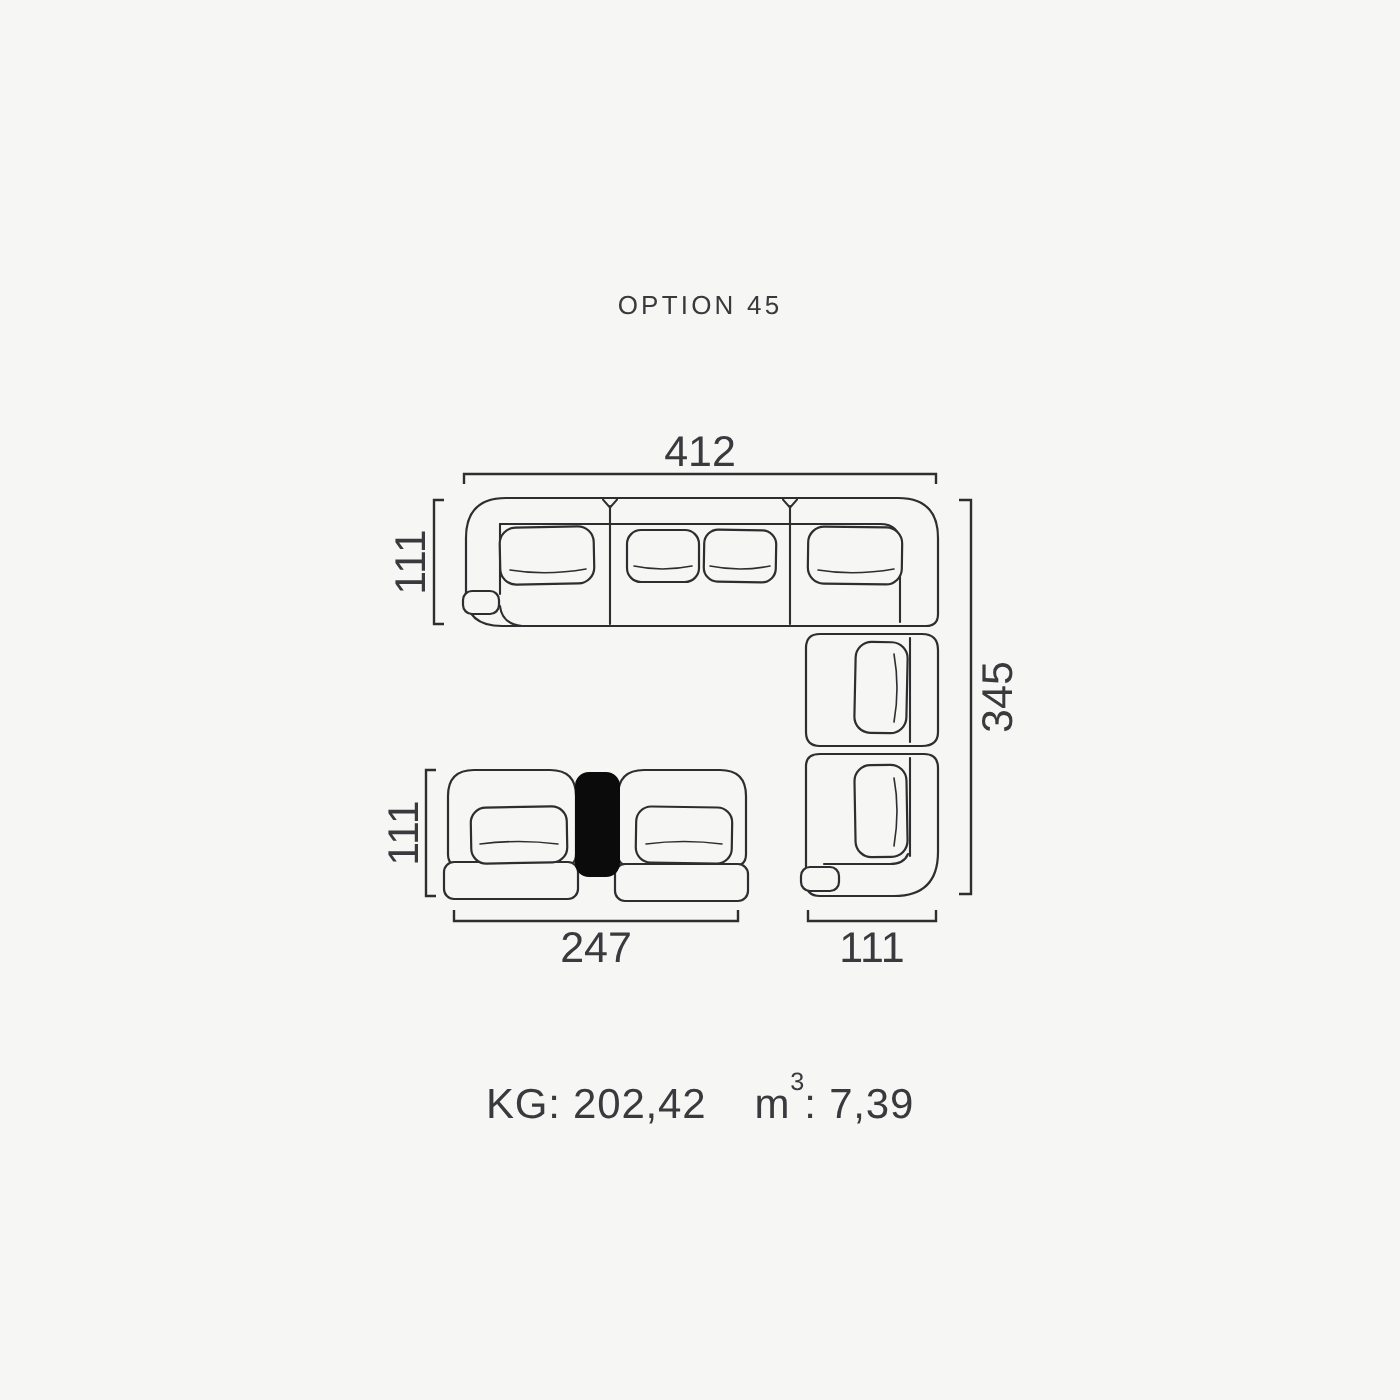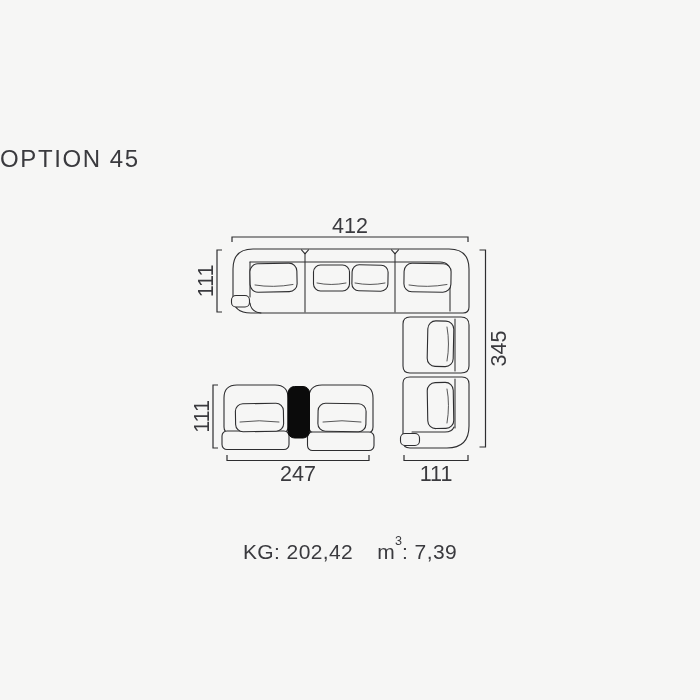--- a/index.html
+++ b/index.html
@@ -11,21 +11,21 @@
   html,body{margin:0;padding:0;}
   body{
     width:700px;height:700px;
     background:var(--background);
     font-family:"Liberation Sans", sans-serif;
     color:var(--text);
   }
   .stage{position:relative;width:700px;height:700px;overflow:hidden;}
   .title{
     position:absolute;top:145px;left:0;width:700px;
-    font-size:24px;font-weight:500;
+    text-align:center;font-size:13px;font-weight:500;
     letter-spacing:1.6px;color:var(--text);
   }
   .footer{
     position:absolute;top:540px;left:0;width:700px;
     text-align:center;font-size:21px;font-weight:400;
     letter-spacing:0.4px;color:var(--text);
   }
   .footer .vol{margin-left:24px;}
   .footer sup{font-size:60%;position:relative;top:-0.45em;letter-spacing:0;}
   svg{position:absolute;top:0;left:0;}

